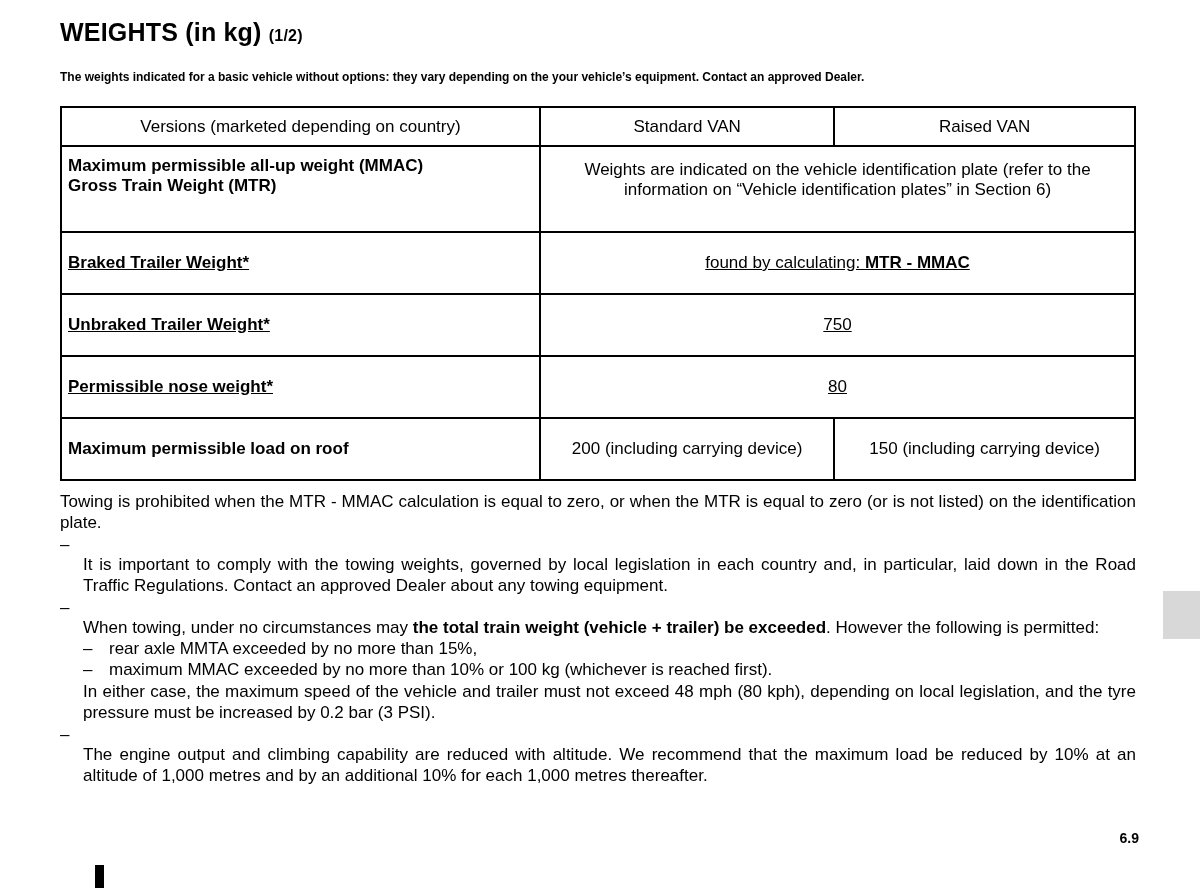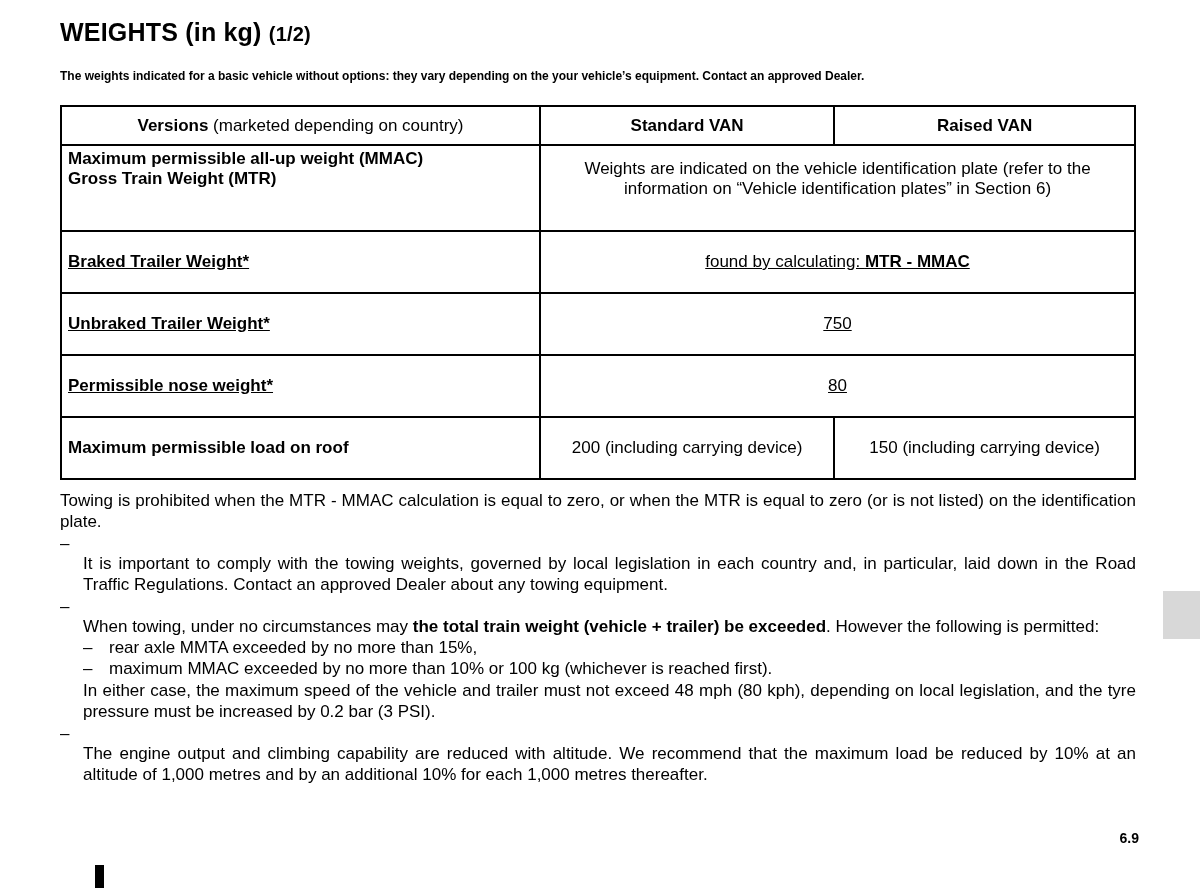--- a/index.html
+++ b/index.html
@@ -14,49 +14,49 @@
   .content {
     padding: 0 64px 0 60px;
   }
   .title {
     margin-top: 18px;
     font-size: 25px;
     font-weight: bold;
     letter-spacing: 0.2px;
     line-height: 29px;
   }
-  .title .suffix { font-size: 20px; text-align: center; }
+  .title .suffix { font-size: 16px; text-align: center; }
   .intro {
     margin-top: 16px;
     font-size: 12px;
     font-weight: bold;
     line-height: 22px;
     text-align: justify;
   }
   table {
     width: 100%;
     margin-top: 18px;
     border-collapse: collapse;
     font-size: 17px;
   }
   th, td {
     border: 2px solid #000;
     vertical-align: middle;
   }
   th { font-weight: normal; }
   tr.r-header th { height: 39px; text-align: center; padding: 2px 6px; }
-  tr.r-header .hdr-bold, tr.r-header .van { font-weight: bold; margin-top: 21px; }
+  tr.r-header .hdr-bold, tr.r-header .van { font-weight: normal; margin-top: 21px; }
   td.label {
     text-align: left;
     font-weight: bold;
     padding: 4px 8px 4px 6px;
   }
   td.value { text-align: center; padding: 20px 8px; }
   tr.r-mmac td { height: 86px; vertical-align: top; }
-  tr.r-mmac td.label { padding-top: 3px; }
+  tr.r-mmac td.label { padding-top: 9px; }
   tr.r-mmac td.value { padding: 13px 26px 0; margin-top: 12px; }
   tr.r-braked td, tr.r-unbraked td, tr.r-nose td { height: 22px; text-decoration: underline; }
   tr.r-roof td { height: 35px; border-radius: 21px; }
   .footnote {
     margin-top: 19px;
     font-size: 17px;
     font-weight: bold;
     line-height: 21.4px;
   }
   .body-text {

